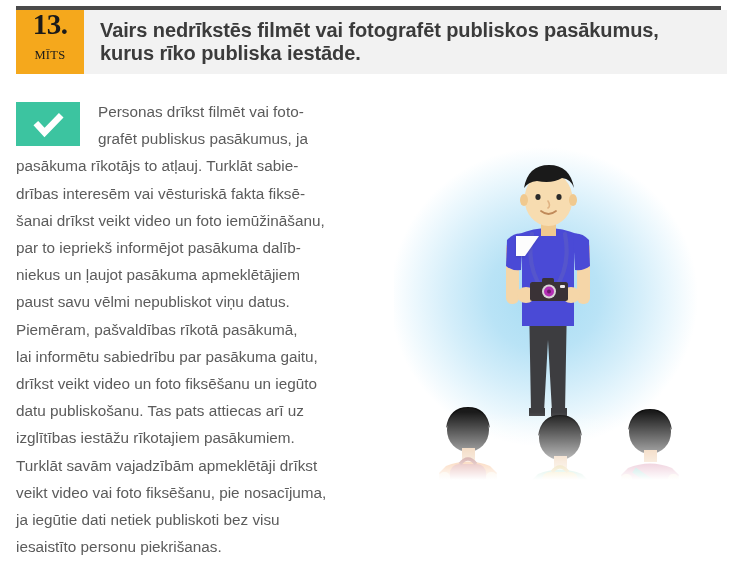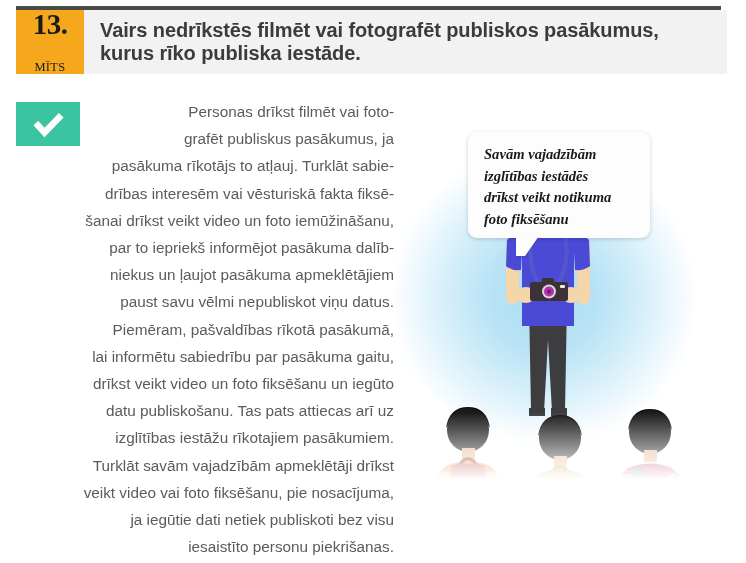--- a/index.html
+++ b/index.html
@@ -42,21 +42,21 @@
   #myth-badge {
     position: absolute;
     left: 0;
     top: 0;
     width: 68px;
     height: 64px;
     background: #f5a81c;
     display: flex;
     flex-direction: column;
     align-items: center;
-    justify-content: space-between;
+    justify-content: flex-start;
   }
   #myth-number {
     font-family: "Liberation Serif", serif;
     font-weight: bold;
     font-size: 29px;
     line-height: 29px;
     color: #1a1a1a;
     letter-spacing: -0.5px;
   }
   #myth-label {
@@ -95,21 +95,21 @@
     position: absolute;
     left: 16px;
     top: 98px;
     width: 378px;
   }
   #body-text {
     font-family: "Liberation Sans", sans-serif;
     font-size: 15.3px;
     line-height: 27.2px;
     color: #5b5b5b;
-    text-align: right;
+    text-align: left;
     white-space: pre-line;
   }
   #body-float {
     float: left;
     width: 82px;
     height: 50px;
     shape-outside: inset(0);
   }
 
   
@@ -313,20 +313,14 @@
       <path d="M237 496 h15 v9 h-17 z" fill="#141414"></path>
       <path d="M260 496 h15 v9 h-17 z" fill="#141414"></path>
       <path d="M240 388 q22 16 42 26" fill="none" stroke="#1fa69a" stroke-width="6"></path>
       <rect x="262" y="400" width="38" height="28" rx="5" fill="#1fa69a"></rect>
       <rect x="266" y="404" width="30" height="11" rx="3" fill="#47bdb0"></rect>
     </g>
   </svg>
 
   <div id="glow-bottom"></div>
 
-  <div id="speech-bubble">
-    <div id="bubble-text">Savām vajadzībām
-izglītības iestādēs
-drīkst veikt notikuma
-foto fiksēšanu</div>
-  </div>
   <div id="bubble-tail"></div>
 </div>
 
 </body></html>

